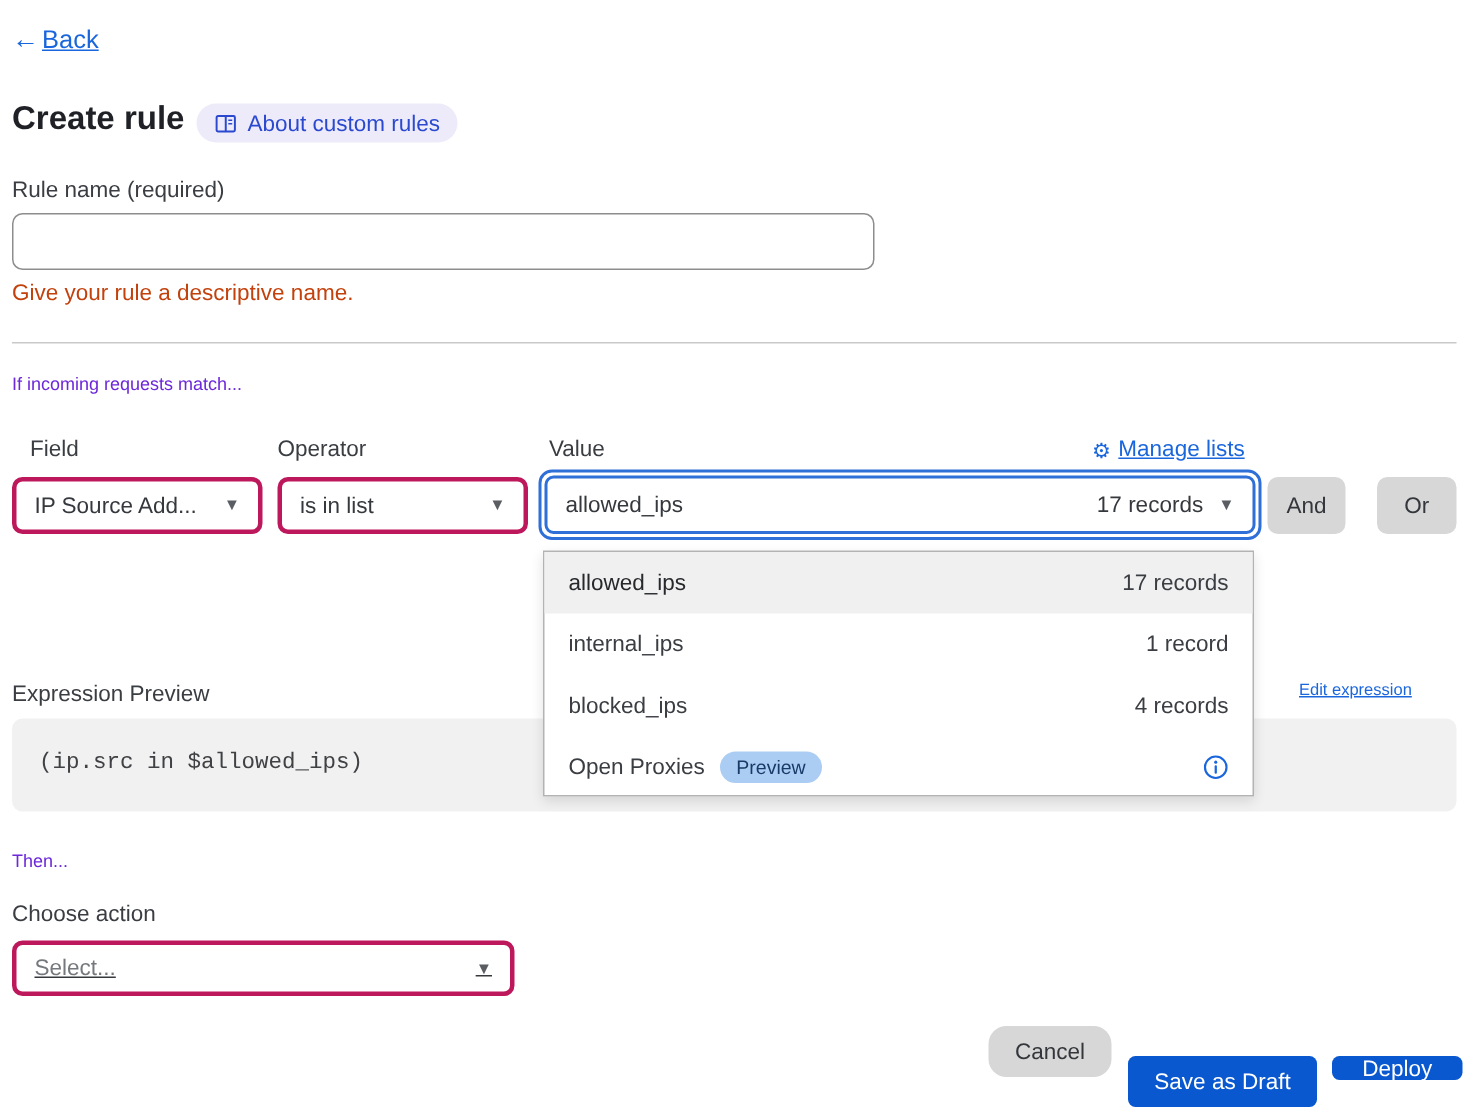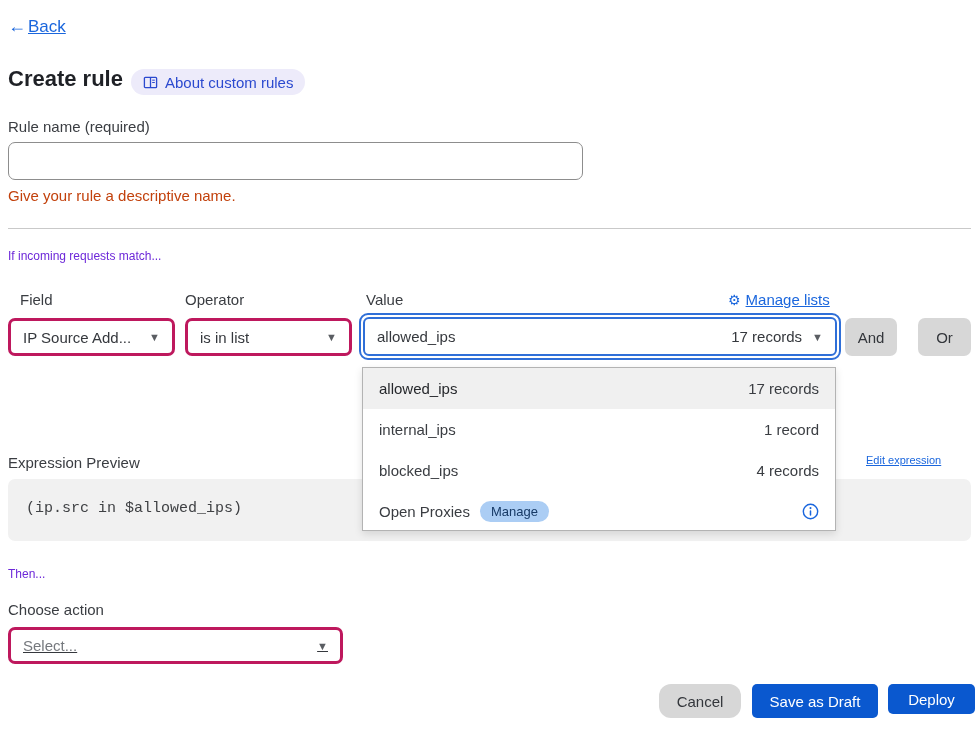--- a/index.html
+++ b/index.html
@@ -61,24 +61,24 @@
   .expr-block { position:absolute; left:8px; top:479px; width:963px; height:62px; background:#f1f1f1; border-radius:7px; }
   .expr-code { position:absolute; left:18px; top:21px; font-family:"Liberation Mono","DejaVu Sans Mono",monospace;
     font-size:15px; color:#3f4144; }
 
   
   .action-select { left:8px; top:627px; width:335px; height:37px;text-decoration:underline; }
   .action-select .placeholder { color:#75787d; }
 
   
   .blue-btn { position:absolute; background:#0a58cf; border:none; border-radius:5px; color:#fff; font-size:15px;
-    font-family:"Liberation Sans", sans-serif; cursor:pointer; }
+    font-family:"Liberation Sans", sans-serif; cursor:pointer;margin-top:20px; }
   .cancel-btn { left:659px; top:684px; width:82px; height:34px; border-radius:12px; }
   .save-btn { left:752px; top:684px; width:126px; height:34px; }
-  .deploy-btn { left:888px; top:684px; width:87px; height:30px; }
+  .deploy-btn { left:888px; top:684px; width:87px; height:16px; }
 </style>
 </head>
 <body>
 
 <div class="page">
 
   <div class="back">
     <span class="arrow">←</span>
     <a class="link">Back</a>
   </div>
@@ -140,21 +140,21 @@
     <div class="menu-row">
       <span>internal_ips</span>
       <span class="row-meta">1 record</span>
     </div>
     <div class="menu-row">
       <span>blocked_ips</span>
       <span class="row-meta">4 records</span>
     </div>
     <div class="menu-row">
       <span>Open Proxies</span>
-      <span class="pill">Manage</span>
+      <span class="pill">Preview</span>
       <svg class="info-svg" width="17" height="17" viewBox="0 0 18 18">
         <circle cx="9" cy="9" r="7.6" fill="none" stroke="#1a66dd" stroke-width="1.5"></circle>
         <circle cx="9" cy="5.4" r="1.1" fill="#1a66dd"></circle>
         <rect x="8.2" y="7.6" width="1.6" height="6" rx="0.8" fill="#1a66dd"></rect>
       </svg>
     </div>
   </div>
 
   <div class="expr-label">Expression Preview</div>
   <a class="link edit-expr">Edit expression</a>

